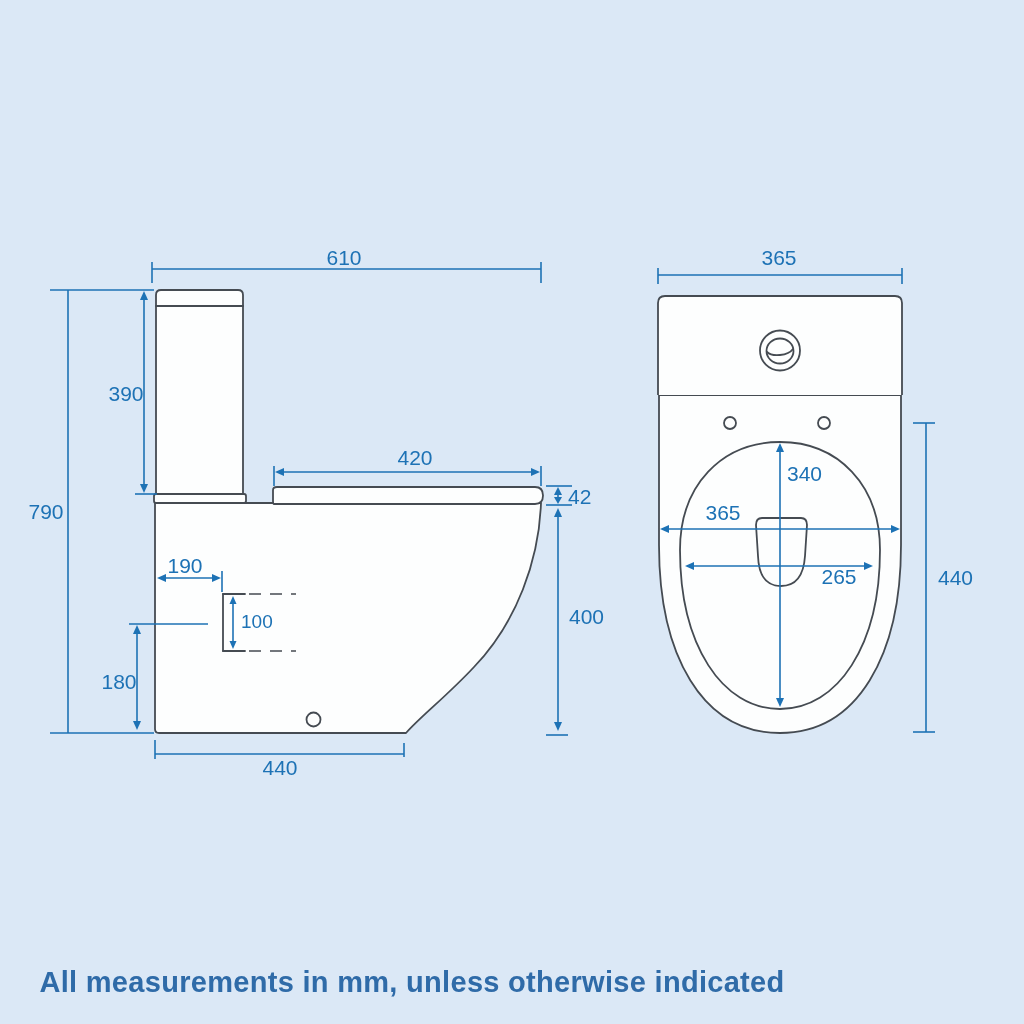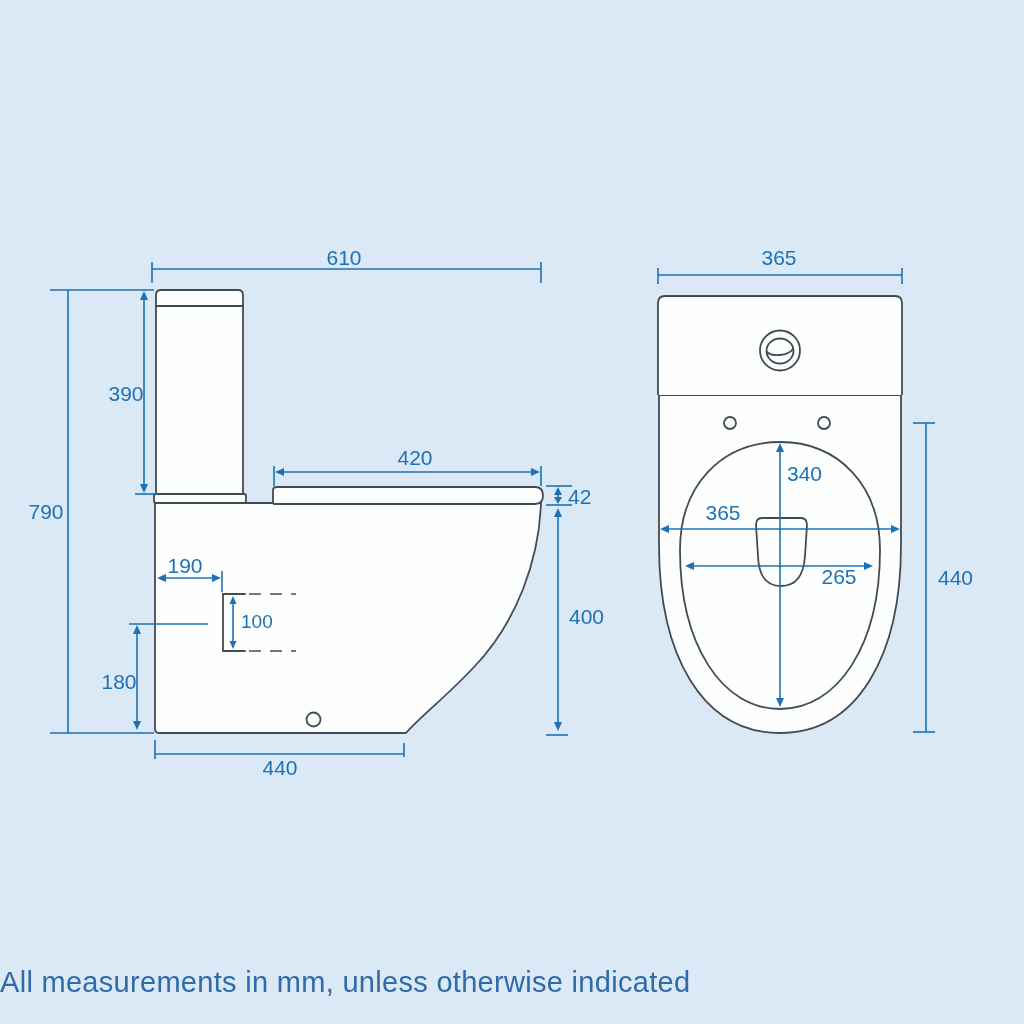--- a/index.html
+++ b/index.html
@@ -7,22 +7,22 @@
   .canvas{position:relative;width:1024px;height:1024px;}
   svg{position:absolute;left:0;top:0;}
   .shape{fill:var(--fill,#fdfefe);stroke:var(--outline,#454b52);stroke-width:1.8;stroke-linejoin:round;}
   .sline{stroke:var(--outline,#454b52);stroke-width:1.8;fill:none;stroke-linecap:round;}
   .dash{stroke:var(--outline,#454b52);stroke-width:1.7;fill:none;stroke-dasharray:12 9;}
   .dl{stroke:var(--dimension,#1d72b5);stroke-width:1.6;fill:none;}
   .mk{fill:var(--dimension,#1d72b5);stroke:none;}
   .dim{font-size:21px;fill:var(--dimension,#1d72b5);font-family:"Liberation Sans",sans-serif;}
   .mid{text-anchor:middle;}
   .small{font-size:19px;}
-  .note{position:absolute;left:0;top:966px;width:824px;
-    font-size:29px;color:var(--note,#2f6ba8);letter-spacing:.3px;}
+  .note{position:absolute;left:0;top:966px;width:824px;text-align:center;
+    font-size:29px;color:var(--note,#2f6ba8);letter-spacing:.3px;font-weight:bold;}
 </style>
 </head>
 <body>
 
 <div class="canvas">
 <svg width="1024" height="1024" viewBox="0 0 1024 1024">
 
   <g>
 
     <path class="shape" d="M 155,503 L 541,503 C 539,560 517,622 474,667 C 447,696 421,716 406,733 L 159,733 Q 155,733 155,729 Z"></path>

